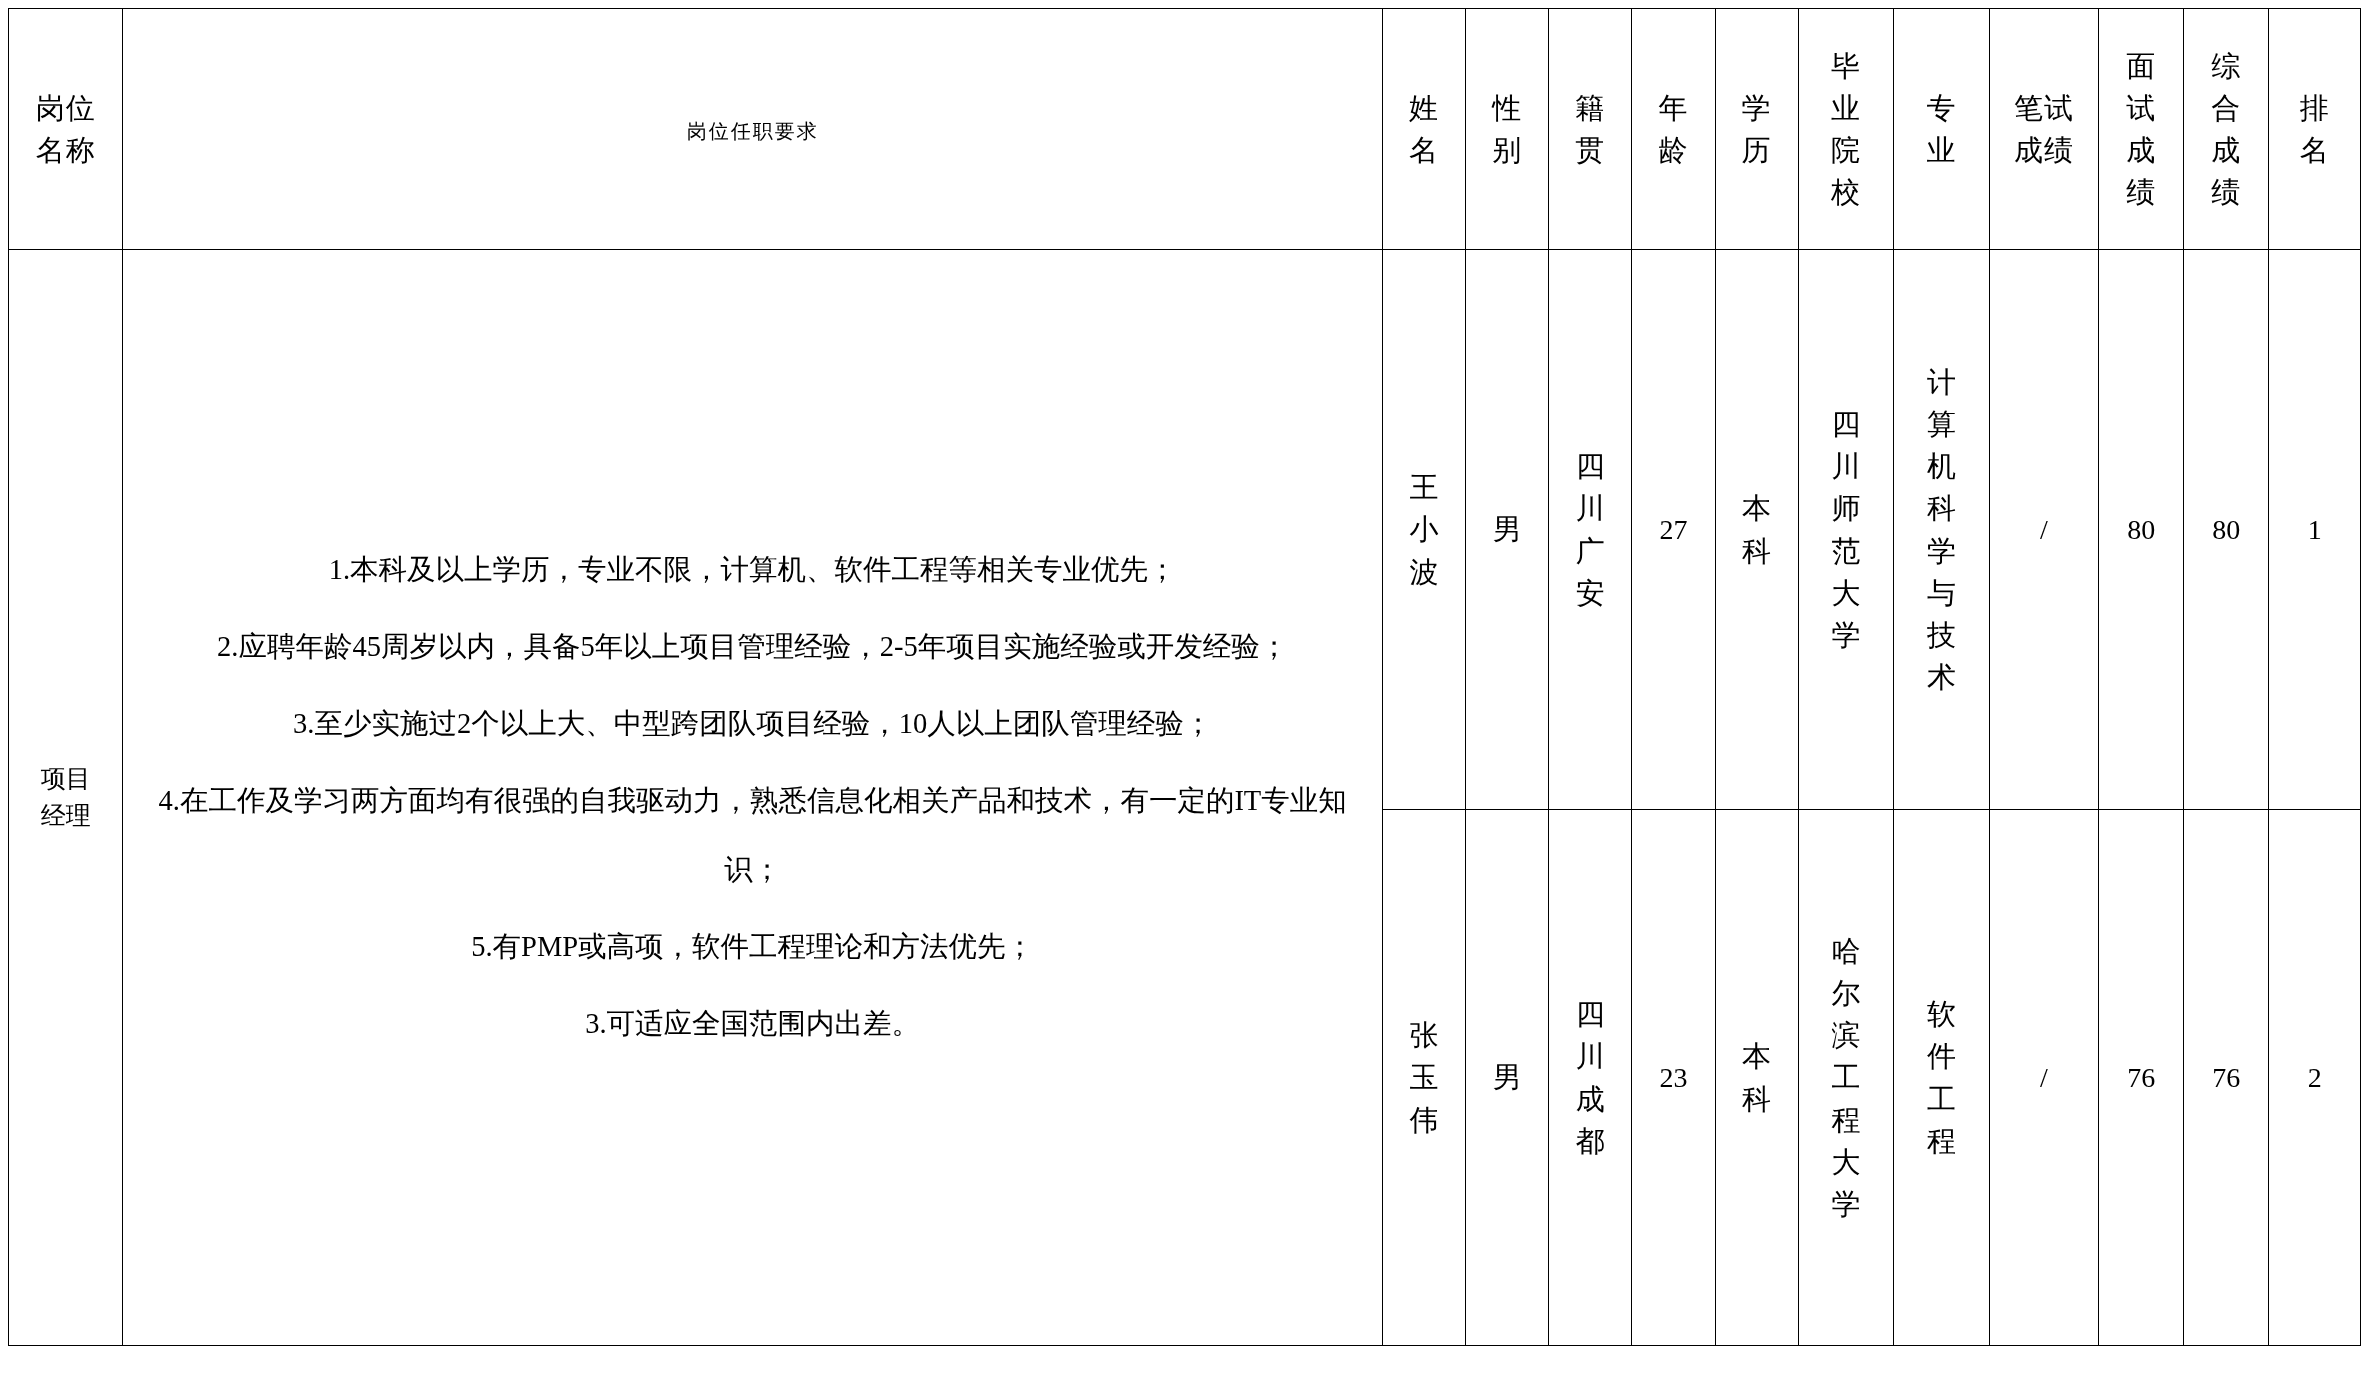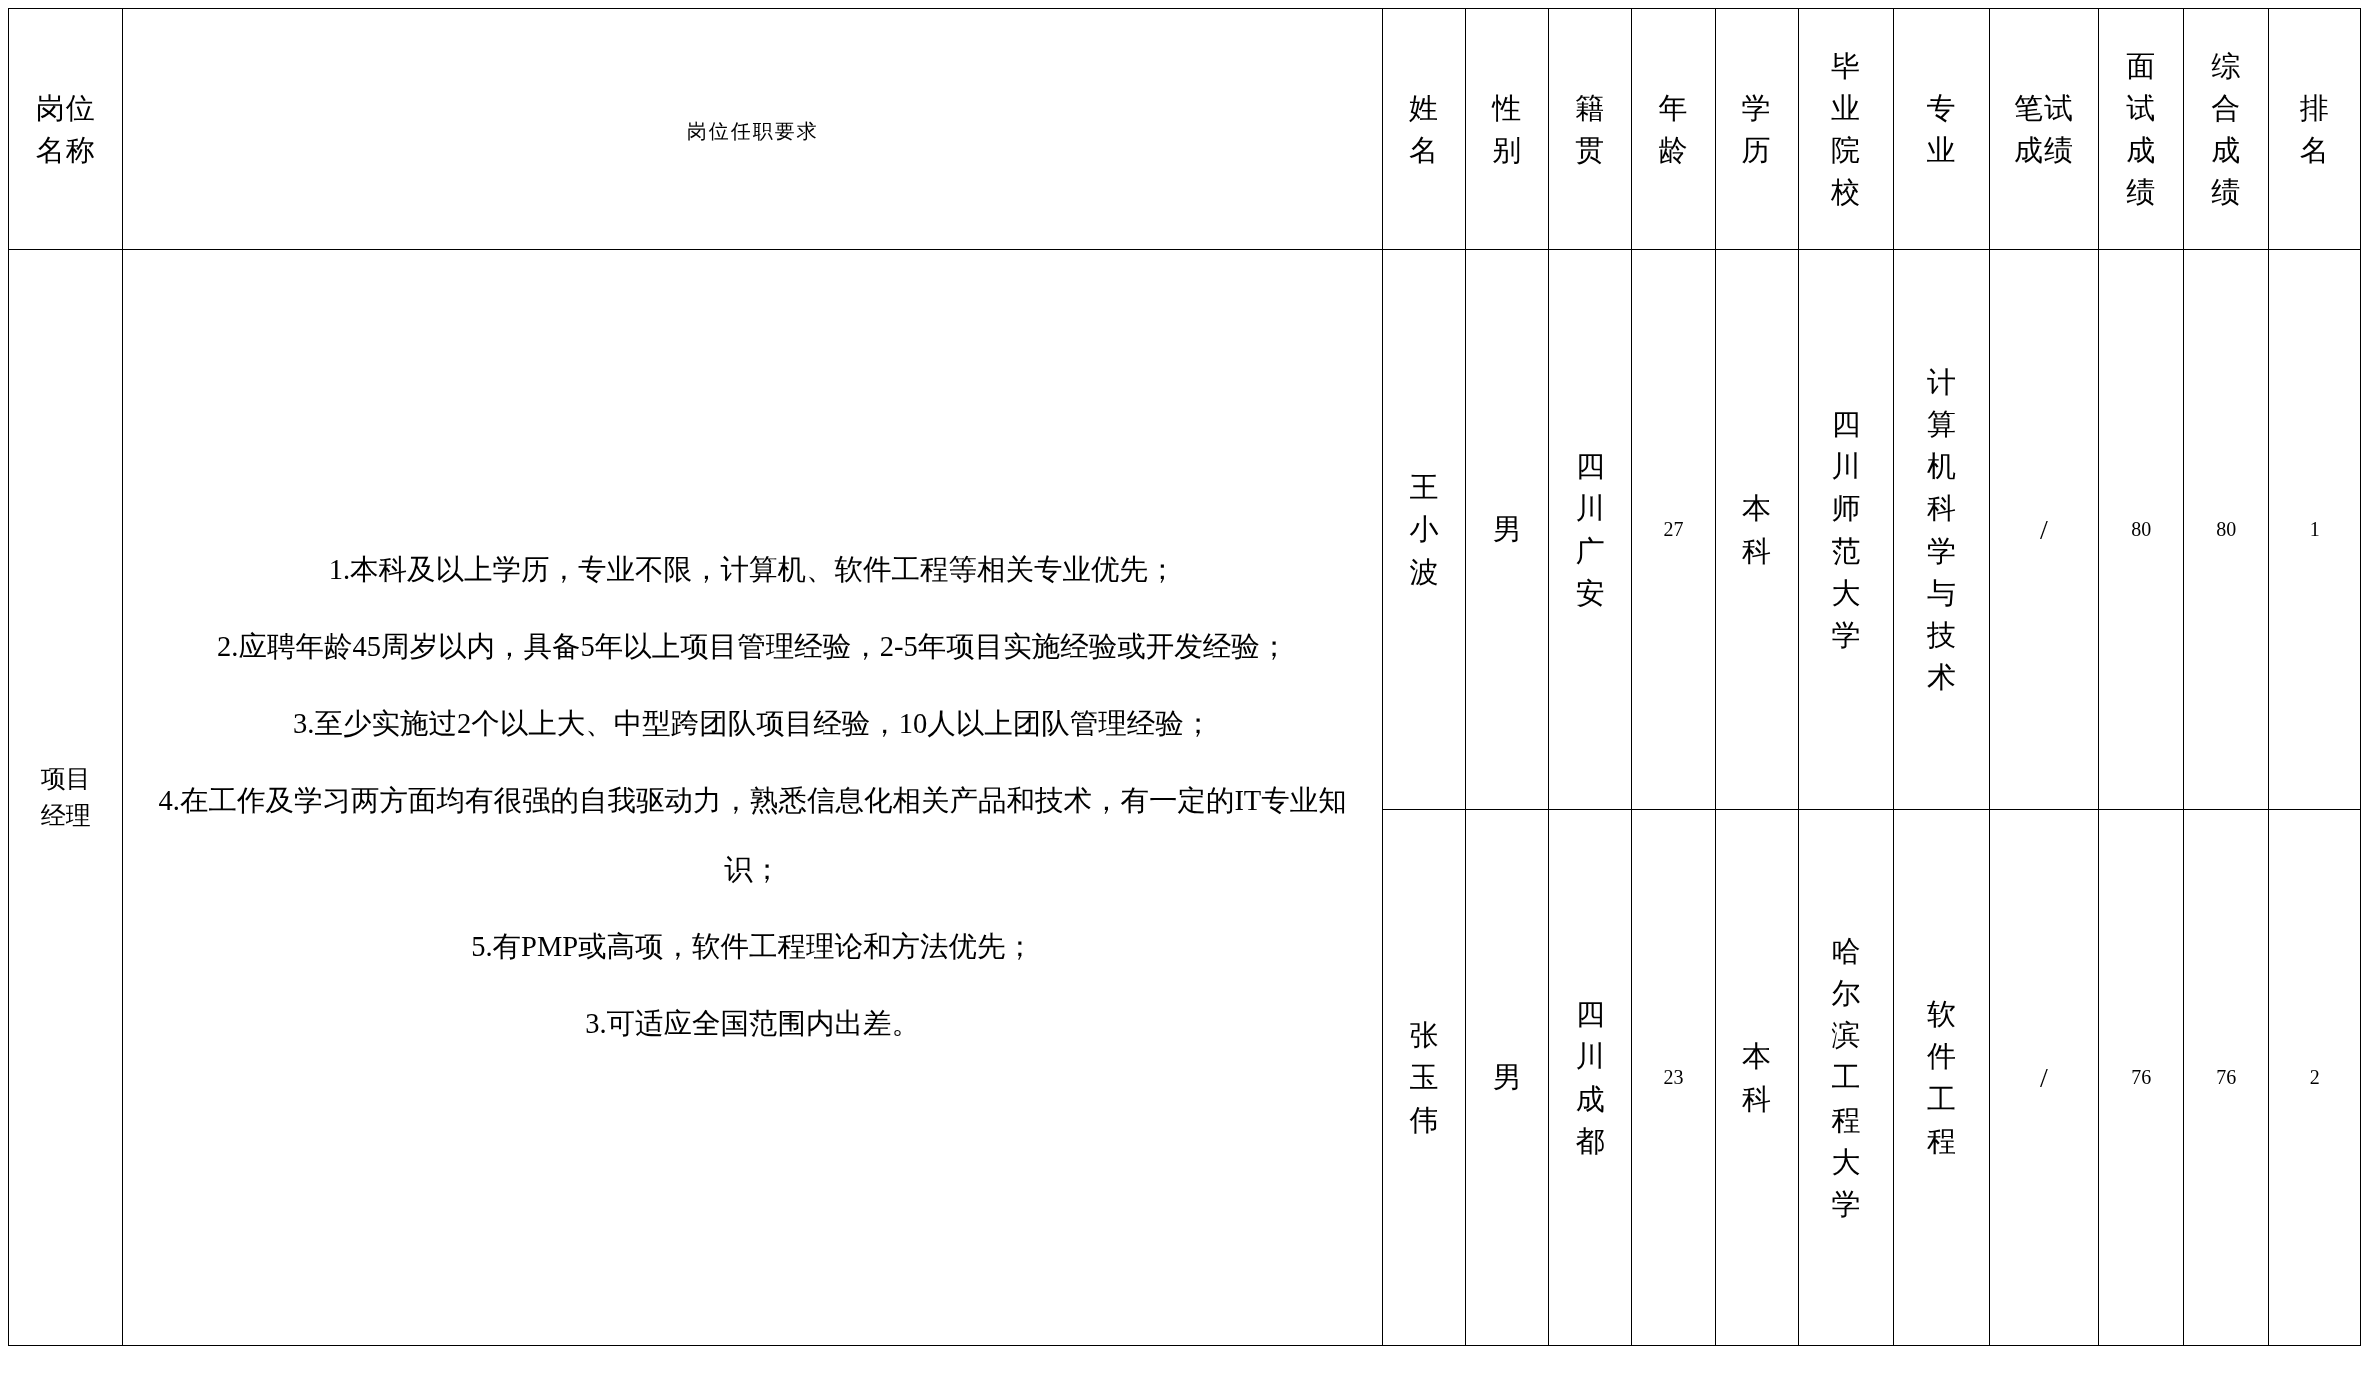--- a/index.html
+++ b/index.html
@@ -67,21 +67,21 @@
   }
   .req p.wrapline {
     white-space: normal;
     text-align: center;
   }
   .cellv {
     font-size: 29px;
     line-height: 1.52;
   }
   .num {
-    font-size: 20px;
+    font-size: 28px;
   }
   .slash {
     font-size: 28px;
   }
   
 </style>
 </head>
 <body>
 
 <div class="page">

